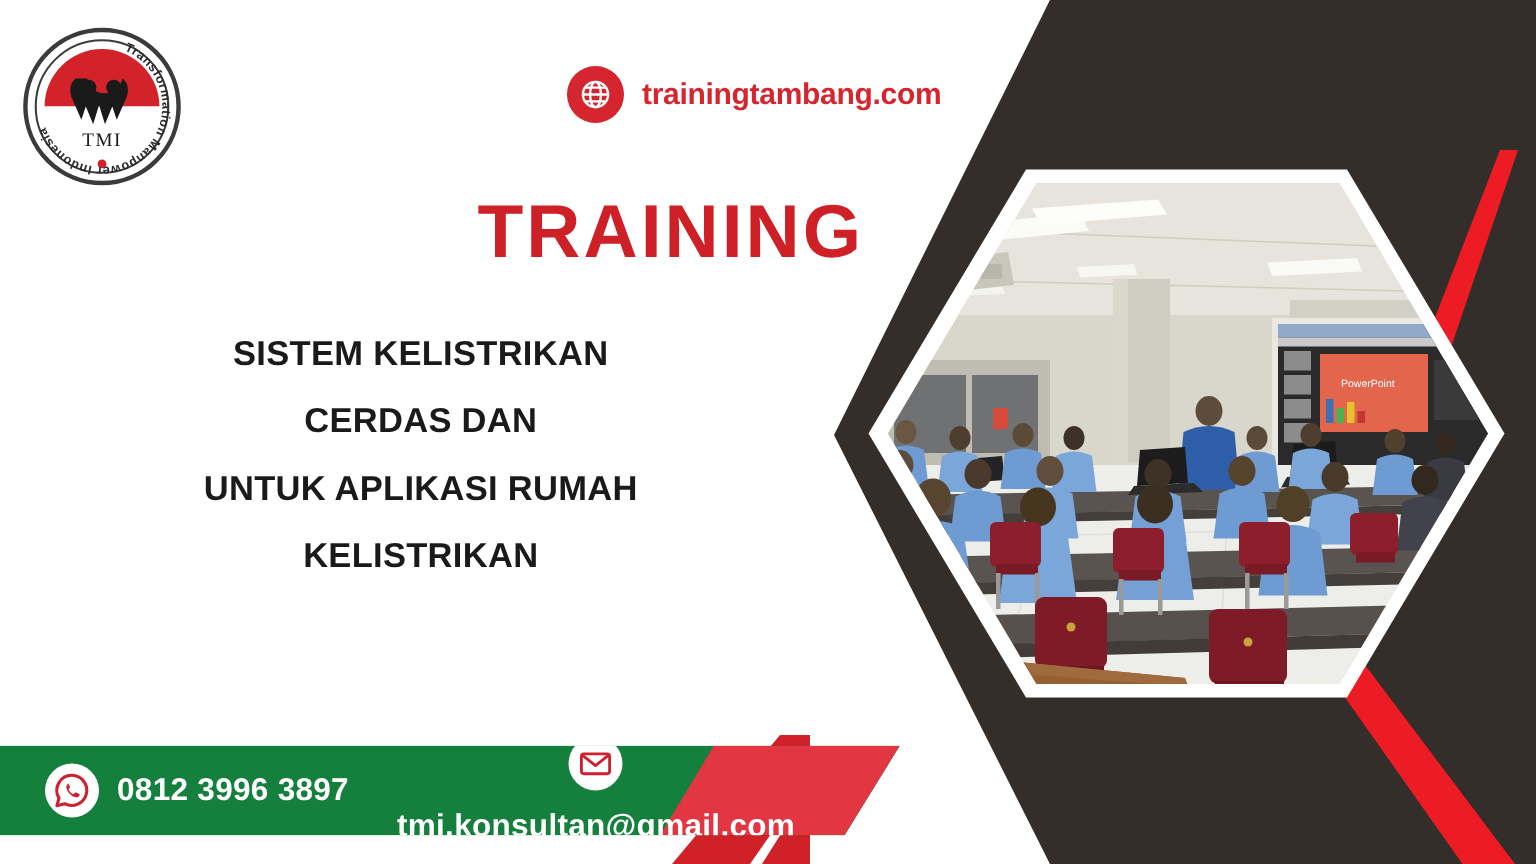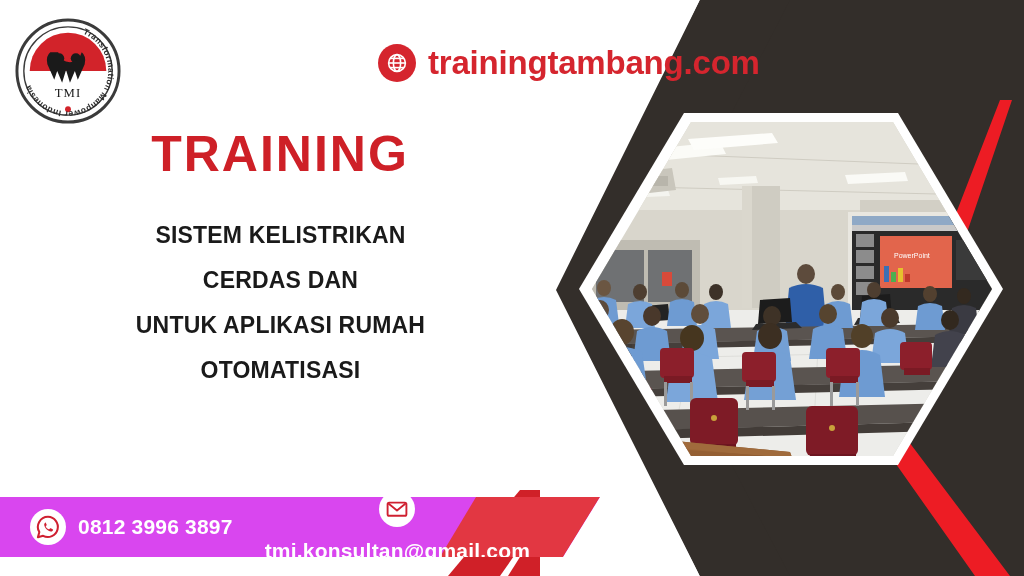--- a/index.html
+++ b/index.html
@@ -46,34 +46,34 @@
     width: 38px;
     height: 38px;
     border-radius: 50%;
     background: #D5252E;
     display: flex;
     align-items: center;
     justify-content: center;
     flex: 0 0 auto;
   }
   .site-text {
-    font-size: 33px;
+    font-size: 20px;
     font-weight: bold;
     color: #D5252E;
     letter-spacing: -0.2px;
     white-space: nowrap;
   }
 
   
   .training-word {
     position: absolute;
-    left: 0;
+    left: 16px;
     top: 125px;
     width: 560px;
-    text-align: center;
+    text-align: right;
     font-size: 50px;
     font-weight: bold;
     color: #CE2027;
     letter-spacing: 2px;
   }
   .main-title {
     position: absolute;
     left: 48px;
     top: 213px;
     width: 465px;
@@ -86,21 +86,21 @@
   }
   .main-title .ln { display: block; white-space: nowrap; }
 
   
   .footer-bar {
     position: absolute;
     left: 0;
     top: 497px;
     width: 600px;
     height: 60px;
-    background: #d946ef;
+    background: #15803d;
     clip-path: polygon(0 0, 600px 0, 563px 60px, 0 60px);
     display: flex;
     align-items: center;
   }
   .footer-bar::after {
     content: "";
     position: absolute;
     left: 430px;
     top: 0;
     width: 170px;
@@ -390,21 +390,21 @@
     </span>
     <span class="site-text">trainingtambang.com</span>
   </div>
 
   <div class="training-word">TRAINING</div>
 
   <div class="main-title">
     <span class="ln">SISTEM KELISTRIKAN</span>
     <span class="ln">CERDAS DAN</span>
     <span class="ln">UNTUK APLIKASI RUMAH</span>
-    <span class="ln">OTOMATISASI</span>
+    <span class="ln">KELISTRIKAN</span>
   </div>
 
   <div class="footer-bar">
     <div class="contact-item phone">
       <span class="ico-circle">
         <svg viewBox="0 0 24 24" width="26" height="26">
           <path d="M12 2.6a9.3 9.3 0 0 0-8 14.1L2.7 21.4l4.8-1.25A9.3 9.3 0 1 0 12 2.6z" fill="none" stroke="#CF2030" stroke-width="1.9" stroke-linejoin="round"></path>
           <path d="M9.1 7.6c.3-.1.6 0 .8.4l.8 1.7c.1.3.1.5-.1.8l-.5.6c-.2.2-.2.4-.1.6.5 1 1.4 1.9 2.5 2.4.3.1.5.1.7-.1l.6-.6c.2-.2.5-.3.8-.2l1.7.8c.3.2.5.5.4.8-.2.9-1.1 1.5-2 1.4-2.9-.3-5.9-3.3-6.2-6.2-.1-.9.5-1.8 1.6-2.4z" fill="#CF2030"></path>
         </svg>
       </span>

